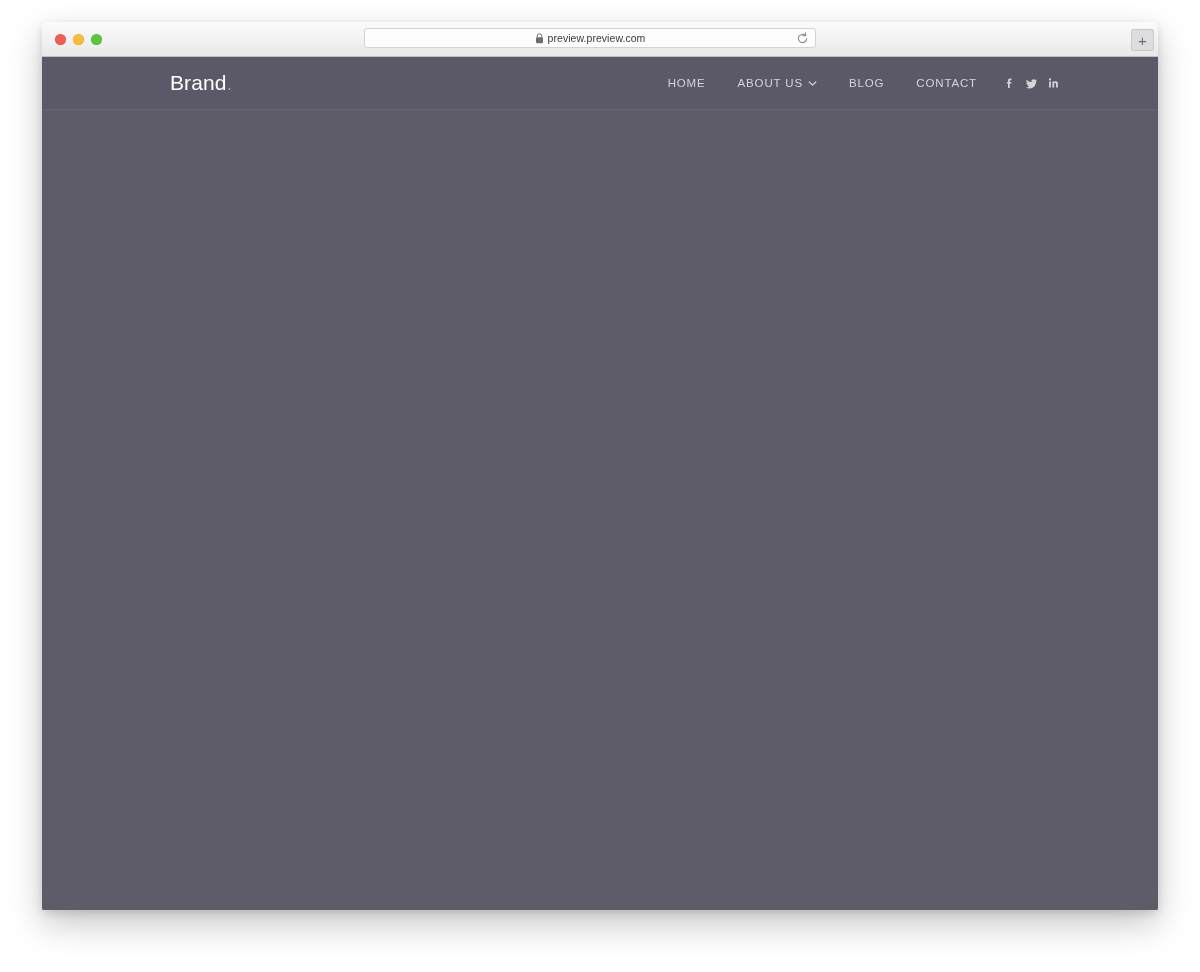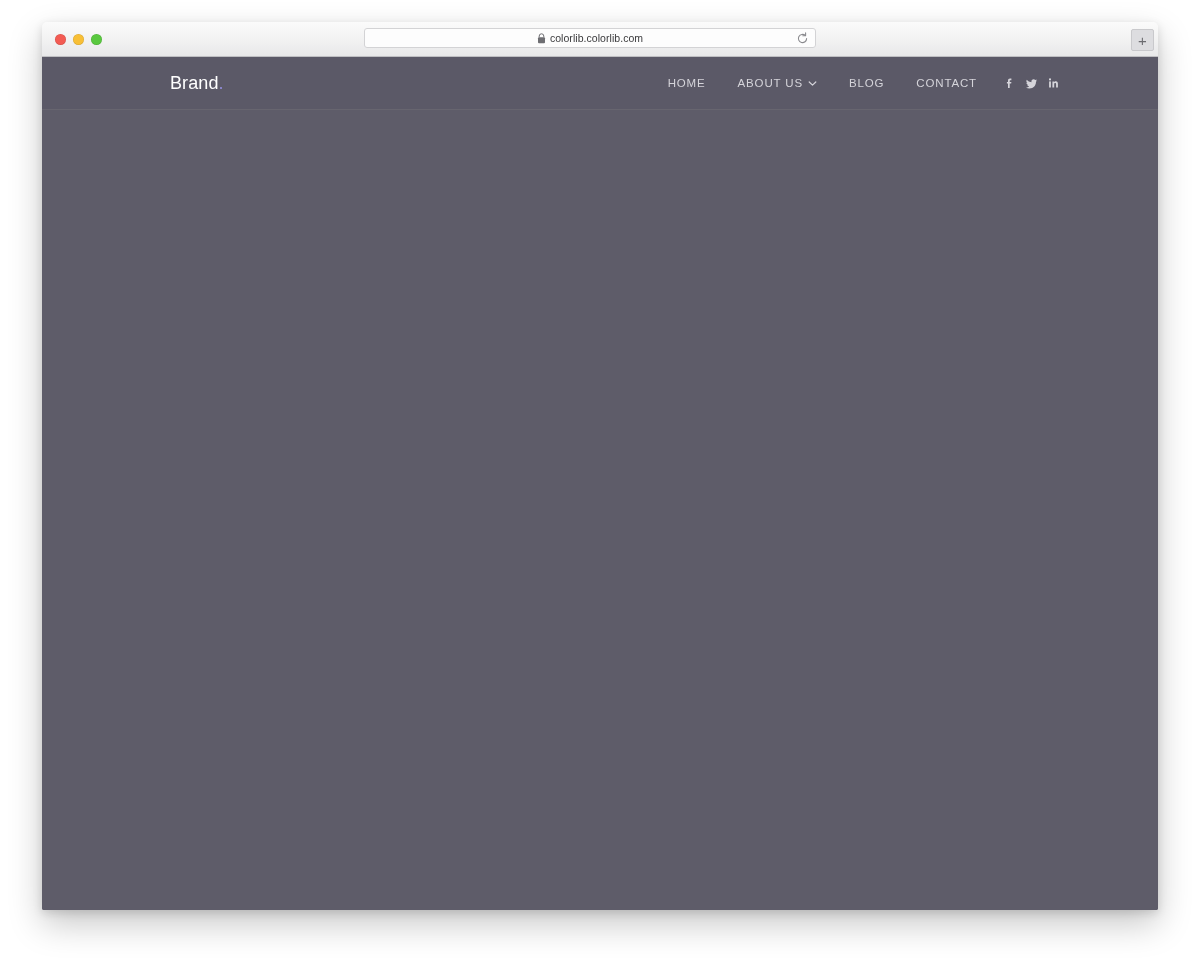--- a/index.html
+++ b/index.html
@@ -140,21 +140,21 @@
     display: flex;
     align-items: center;
     box-sizing: border-box;
   }
 
   .brand {
     position: absolute;
     left: 128px;
     top: 50%;
     transform: translateY(-50%);
-    font-size: 18px;
+    font-size: 21px;
     color: #ffffff;
     font-family: "Liberation Sans", sans-serif;
     font-weight: 400;
     letter-spacing: 0.1px;
     white-space: nowrap;
   }
   .brand-dot {
     color: #8f8bd6;
   }
 
@@ -225,21 +225,21 @@
       </div>
 
       <div class="url-bar">
         <div class="url-inner">
           <span class="lock-icon">
             <svg width="9" height="11" viewBox="0 0 9 11" xmlns="http://www.w3.org/2000/svg">
               <path d="M2.2 4.3V3.1a2.3 2.3 0 0 1 4.6 0v1.2" fill="none" stroke="#6e6e72" stroke-width="1"></path>
               <rect x="1" y="4.3" width="7" height="6" rx="1" fill="#6e6e72"></rect>
             </svg>
           </span>
-          <span class="url-text" title="preview.colorlib.com">colorlib.colorlib.com</span>
+          <span class="url-text" title="preview.colorlib.com">preview.preview.com</span>
         </div>
         <span class="reload-icon">
           <svg width="13" height="13" viewBox="0 0 13 13" xmlns="http://www.w3.org/2000/svg">
             <path d="M10.6 6.5a4.1 4.1 0 1 1-1.3-3" fill="none" stroke="#8a8a8e" stroke-width="1.1" stroke-linecap="round"></path>
             <path d="M9.6 0.9v2.8H6.8" fill="none" stroke="#8a8a8e" stroke-width="1.1" stroke-linecap="round" stroke-linejoin="round"></path>
           </svg>
         </span>
       </div>
 
       <div class="newtab-button">

